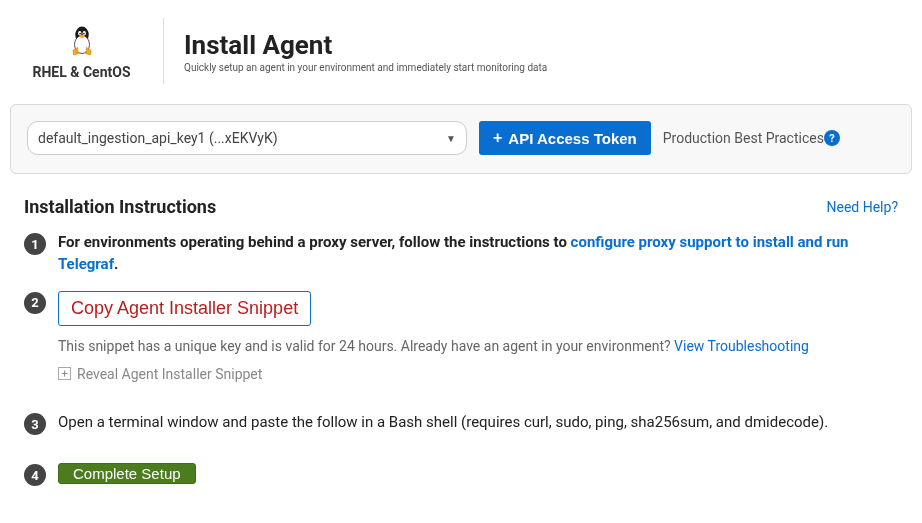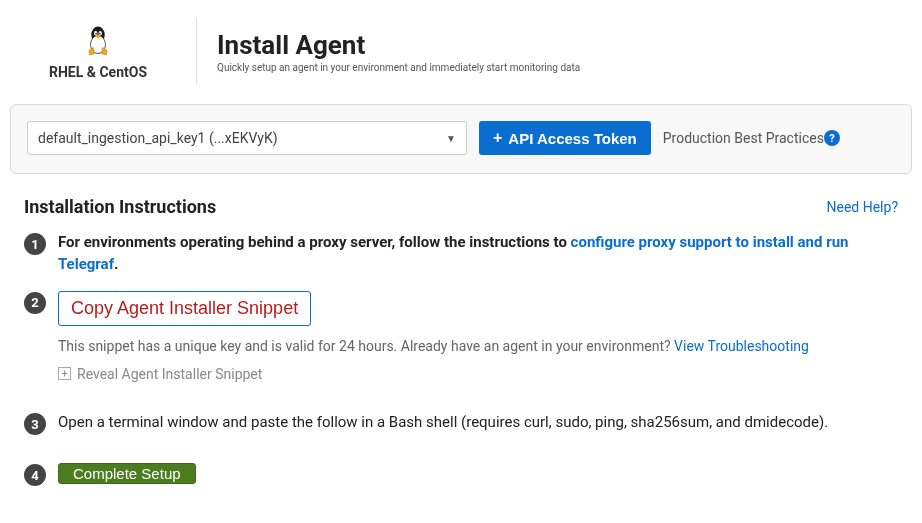--- a/index.html
+++ b/index.html
@@ -10,21 +10,21 @@
       width: 922px;
       height: 523px;
       overflow: hidden;
     }
     .header {
       display: flex;
       align-items: stretch;
       padding: 18px 0 10px 0;
     }
     .logo-block {
-      width: 197px;
+      width: 164px;
       display: flex;
       flex-direction: column;
       align-items: center;
       justify-content: center;
       border-right: 1px solid #ddd;
       padding: 4px 0;
     }
     .logo-icon {
       width: 36px;
       height: 36px;
@@ -65,21 +65,21 @@
     .token-row {
       display: flex;
       align-items: center;
       gap: 12px;
     }
     .dropdown {
       width: 440px;
       height: 34px;
       background: #fff;
       border: 1px solid #ccc;
-      border-radius: 3px;
+      border-radius: 11px;
       display: flex;
       align-items: center;
       justify-content: space-between;
       padding: 0 10px;
       font-size: 14px;
       color: #444;
       cursor: pointer;
     }
     .dropdown .chev {
       font-size: 10px;

